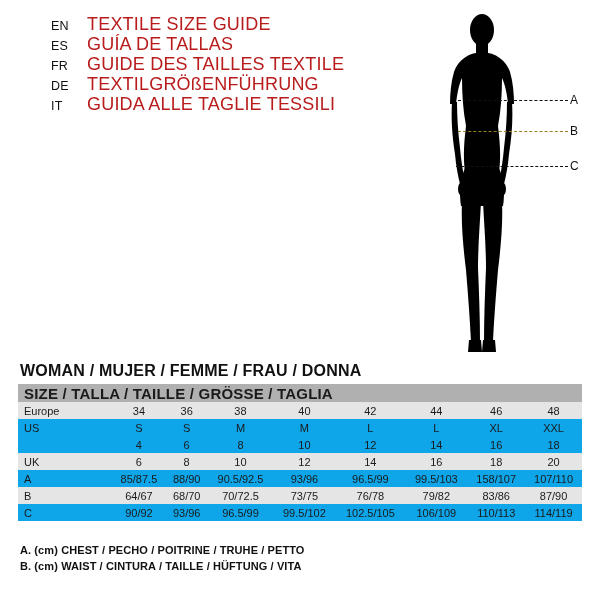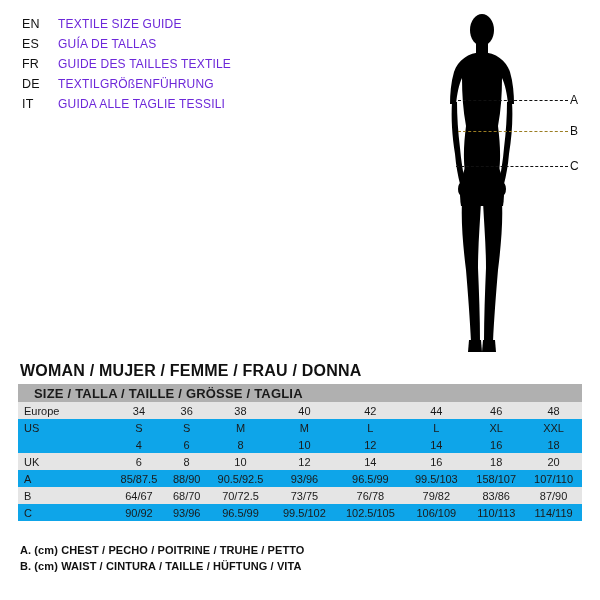--- a/index.html
+++ b/index.html
@@ -35,24 +35,25 @@
     height: 20px;
     line-height: 20px;
     font-size: 12.5px;
     letter-spacing: 0.2px;
   }
   .lang-code {
     width: 36px;
     flex: 0 0 36px;
     font-size: 12.5px;
     color: #111;
+    margin-left: 29px;
   }
   .lang-text {
-    font-size: 12px;
-    color: #6d28d9;
+    font-size: 18px;
+    color: #b91c1c;
     white-space: nowrap;
   }
 
   
   .figure-wrap {
     position: absolute;
     top: 8px;
     left: 420px;
     width: 170px;
     height: 360px;
@@ -96,25 +97,25 @@
   table.size-table td {
     height: 17px;
     padding: 0 2px;
     text-align: center;
     color: #1a1a1a;
     border: none;
   }
   table.size-table tr.hdr td {
     background: #b0b0b0;
     font-weight: bold;
-    font-size: 13px;
+    font-size: 15px;
     text-align: left;
     letter-spacing: 0.2px;
     height: 18px;
-    padding-left: 16px;
+    padding-left: 6px;
   }
   table.size-table tr.shade td {
     background: #e5e5e5;
   }
   table.size-table tr.plain td {
     background: #0ea5e9;
   }
   table.size-table td.rowlabel {
     text-align: left;
     padding-left: 6px;

